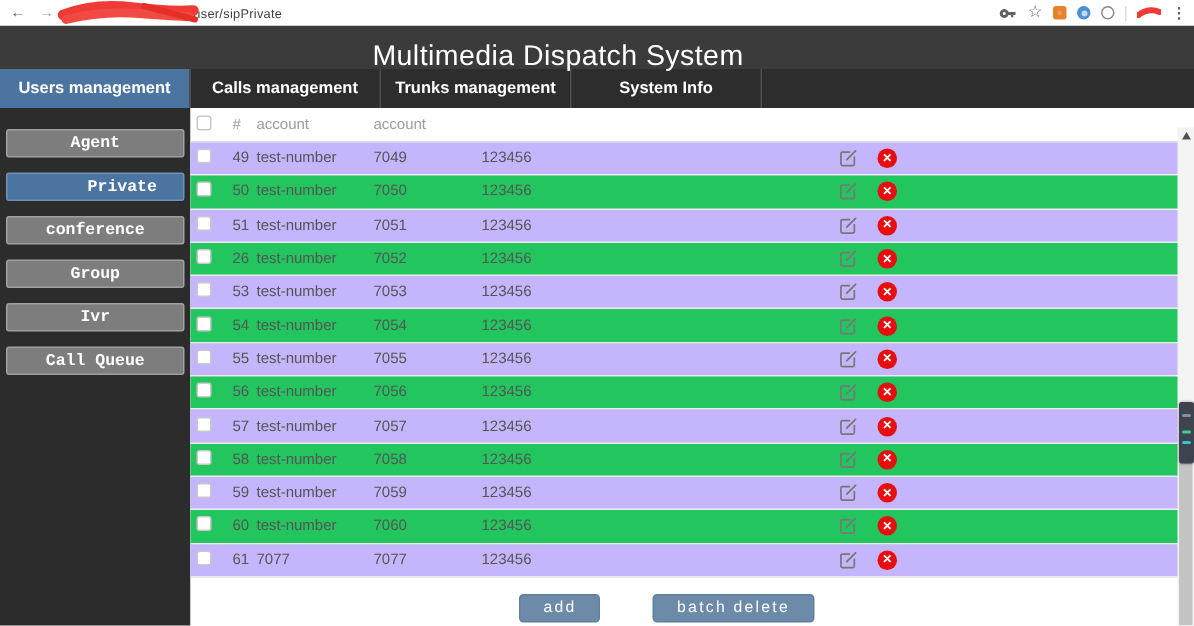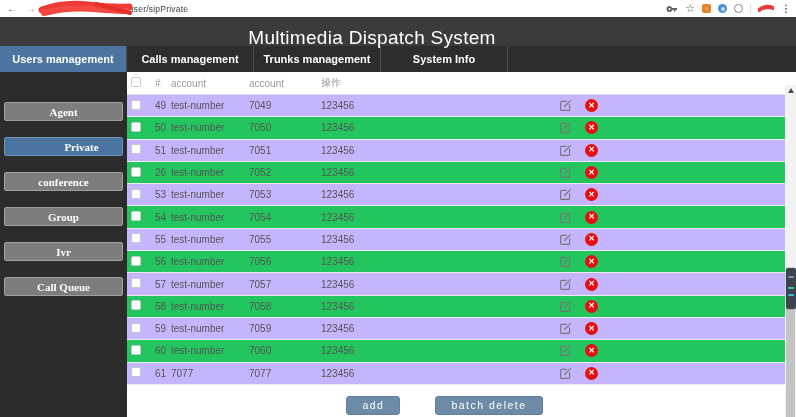--- a/index.html
+++ b/index.html
@@ -29,21 +29,21 @@
 
   
   .tab-bar { height:26px; background:#2d2d2d; display:flex;align-items:flex-end; }
   .tab { width:127px; height:100%; display:flex; align-items:center; justify-content:center; color:#fff; font-size:11px; font-weight:bold; border-right:1px solid #4e4e4e; cursor:pointer; }
   .tab.active { background:#4b75a0; }
   .tab-fill { flex:1; background:#2d2d2d; }
 
   
   .content { display:flex; height:353px; }
   .sidebar { width:127px; background:#2c2c2c; padding-top:14px; flex-shrink:0; }
-  .side-btn { display:block; width:119px; height:19px; margin:16px auto 10px auto; background:#7d7d7d; border:1px solid #a0a0a0; border-radius:2px; color:#fff; font-size:11px; font-weight:bold; font-family:Liberation Serif, serif; cursor:pointer; line-height:16px; text-align:center; }
+  .side-btn { display:block; width:119px; height:19px; margin:0 auto 10px auto; background:#7d7d7d; border:1px solid #a0a0a0; border-radius:2px; color:#fff; font-size:11px; font-weight:bold; font-family:Liberation Mono, monospace; cursor:pointer; line-height:16px; text-align:center; }
   .side-btn.active { background:#4b75a0; border-color:#6e91b4;padding-left:36px; }
 
   .main { flex:1; background:#fff; font-size:10px; color:#555; position:relative; }
   .tgrid { display:grid; grid-template-columns:24px 16px 78px 72px 243px 1fr; align-items:center; padding-left:4px; }
   .thead { height:23px; color:#9b9b9b; border-bottom:1px solid #dcdcdc; }
   .trow { height:22.31px; border-bottom:1px solid #ececec; background:#c4b5fd; }
   .trow.alt { background:#22c55e; }
   .cb { width:10px; height:10px; border:1px solid #c9c9c9; border-radius:2px; background:#fff; display:inline-block; cursor:pointer; }
   .ops-cell { display:flex; align-items:center; gap:13px; margin-left:-5px; }
   .edit-btn { width:13px; height:13px; display:inline-flex; cursor:pointer; }
@@ -114,21 +114,20 @@
         <button class="side-btn">Ivr</button>
         <button class="side-btn">Call Queue</button>
       </div>
 
     <div class="main">
       <div class="tgrid thead">
         <span><span class="cb"></span></span>
         <span>#</span>
         <span>account</span>
         <span>account</span>
-        <span>操作</span>
       </div>
       <div id="rows">
           <div class="tgrid trow">
             <span><span class="cb"></span></span>
             <span>49</span>
             <span>test-number</span>
             <span>7049</span>
             <span>123456</span>
             <span class="ops-cell">
               <span class="edit-btn">

